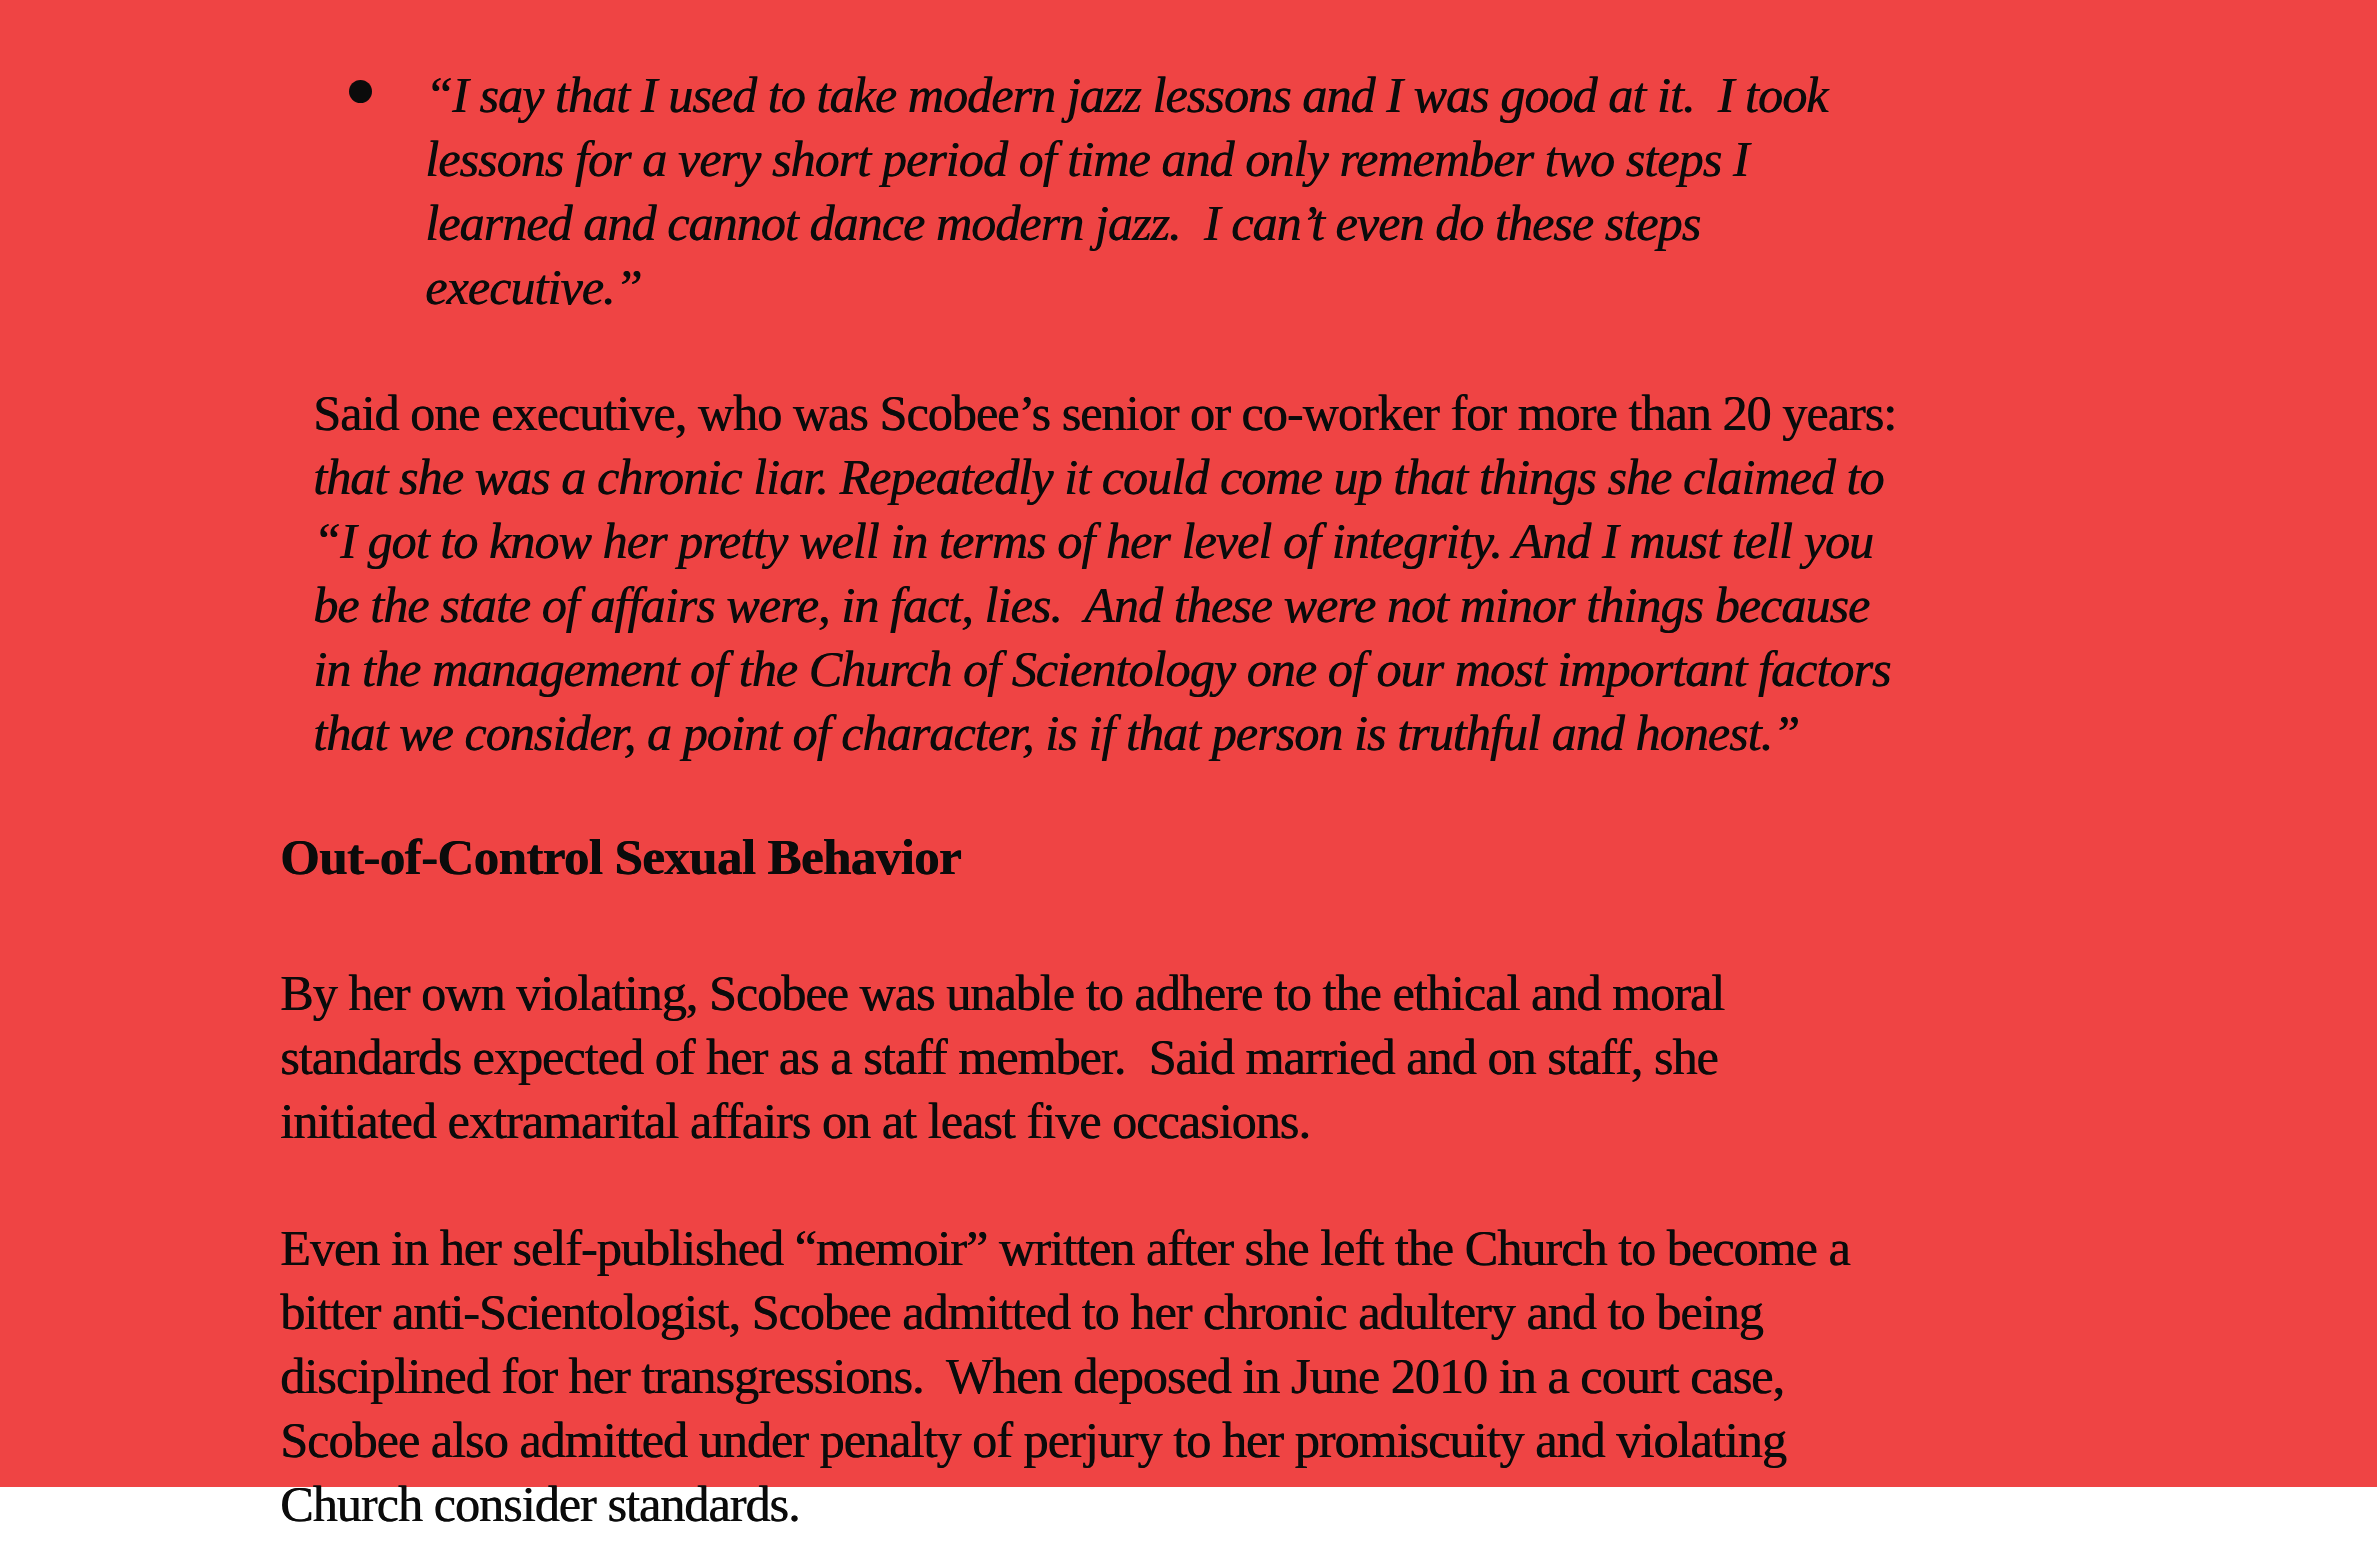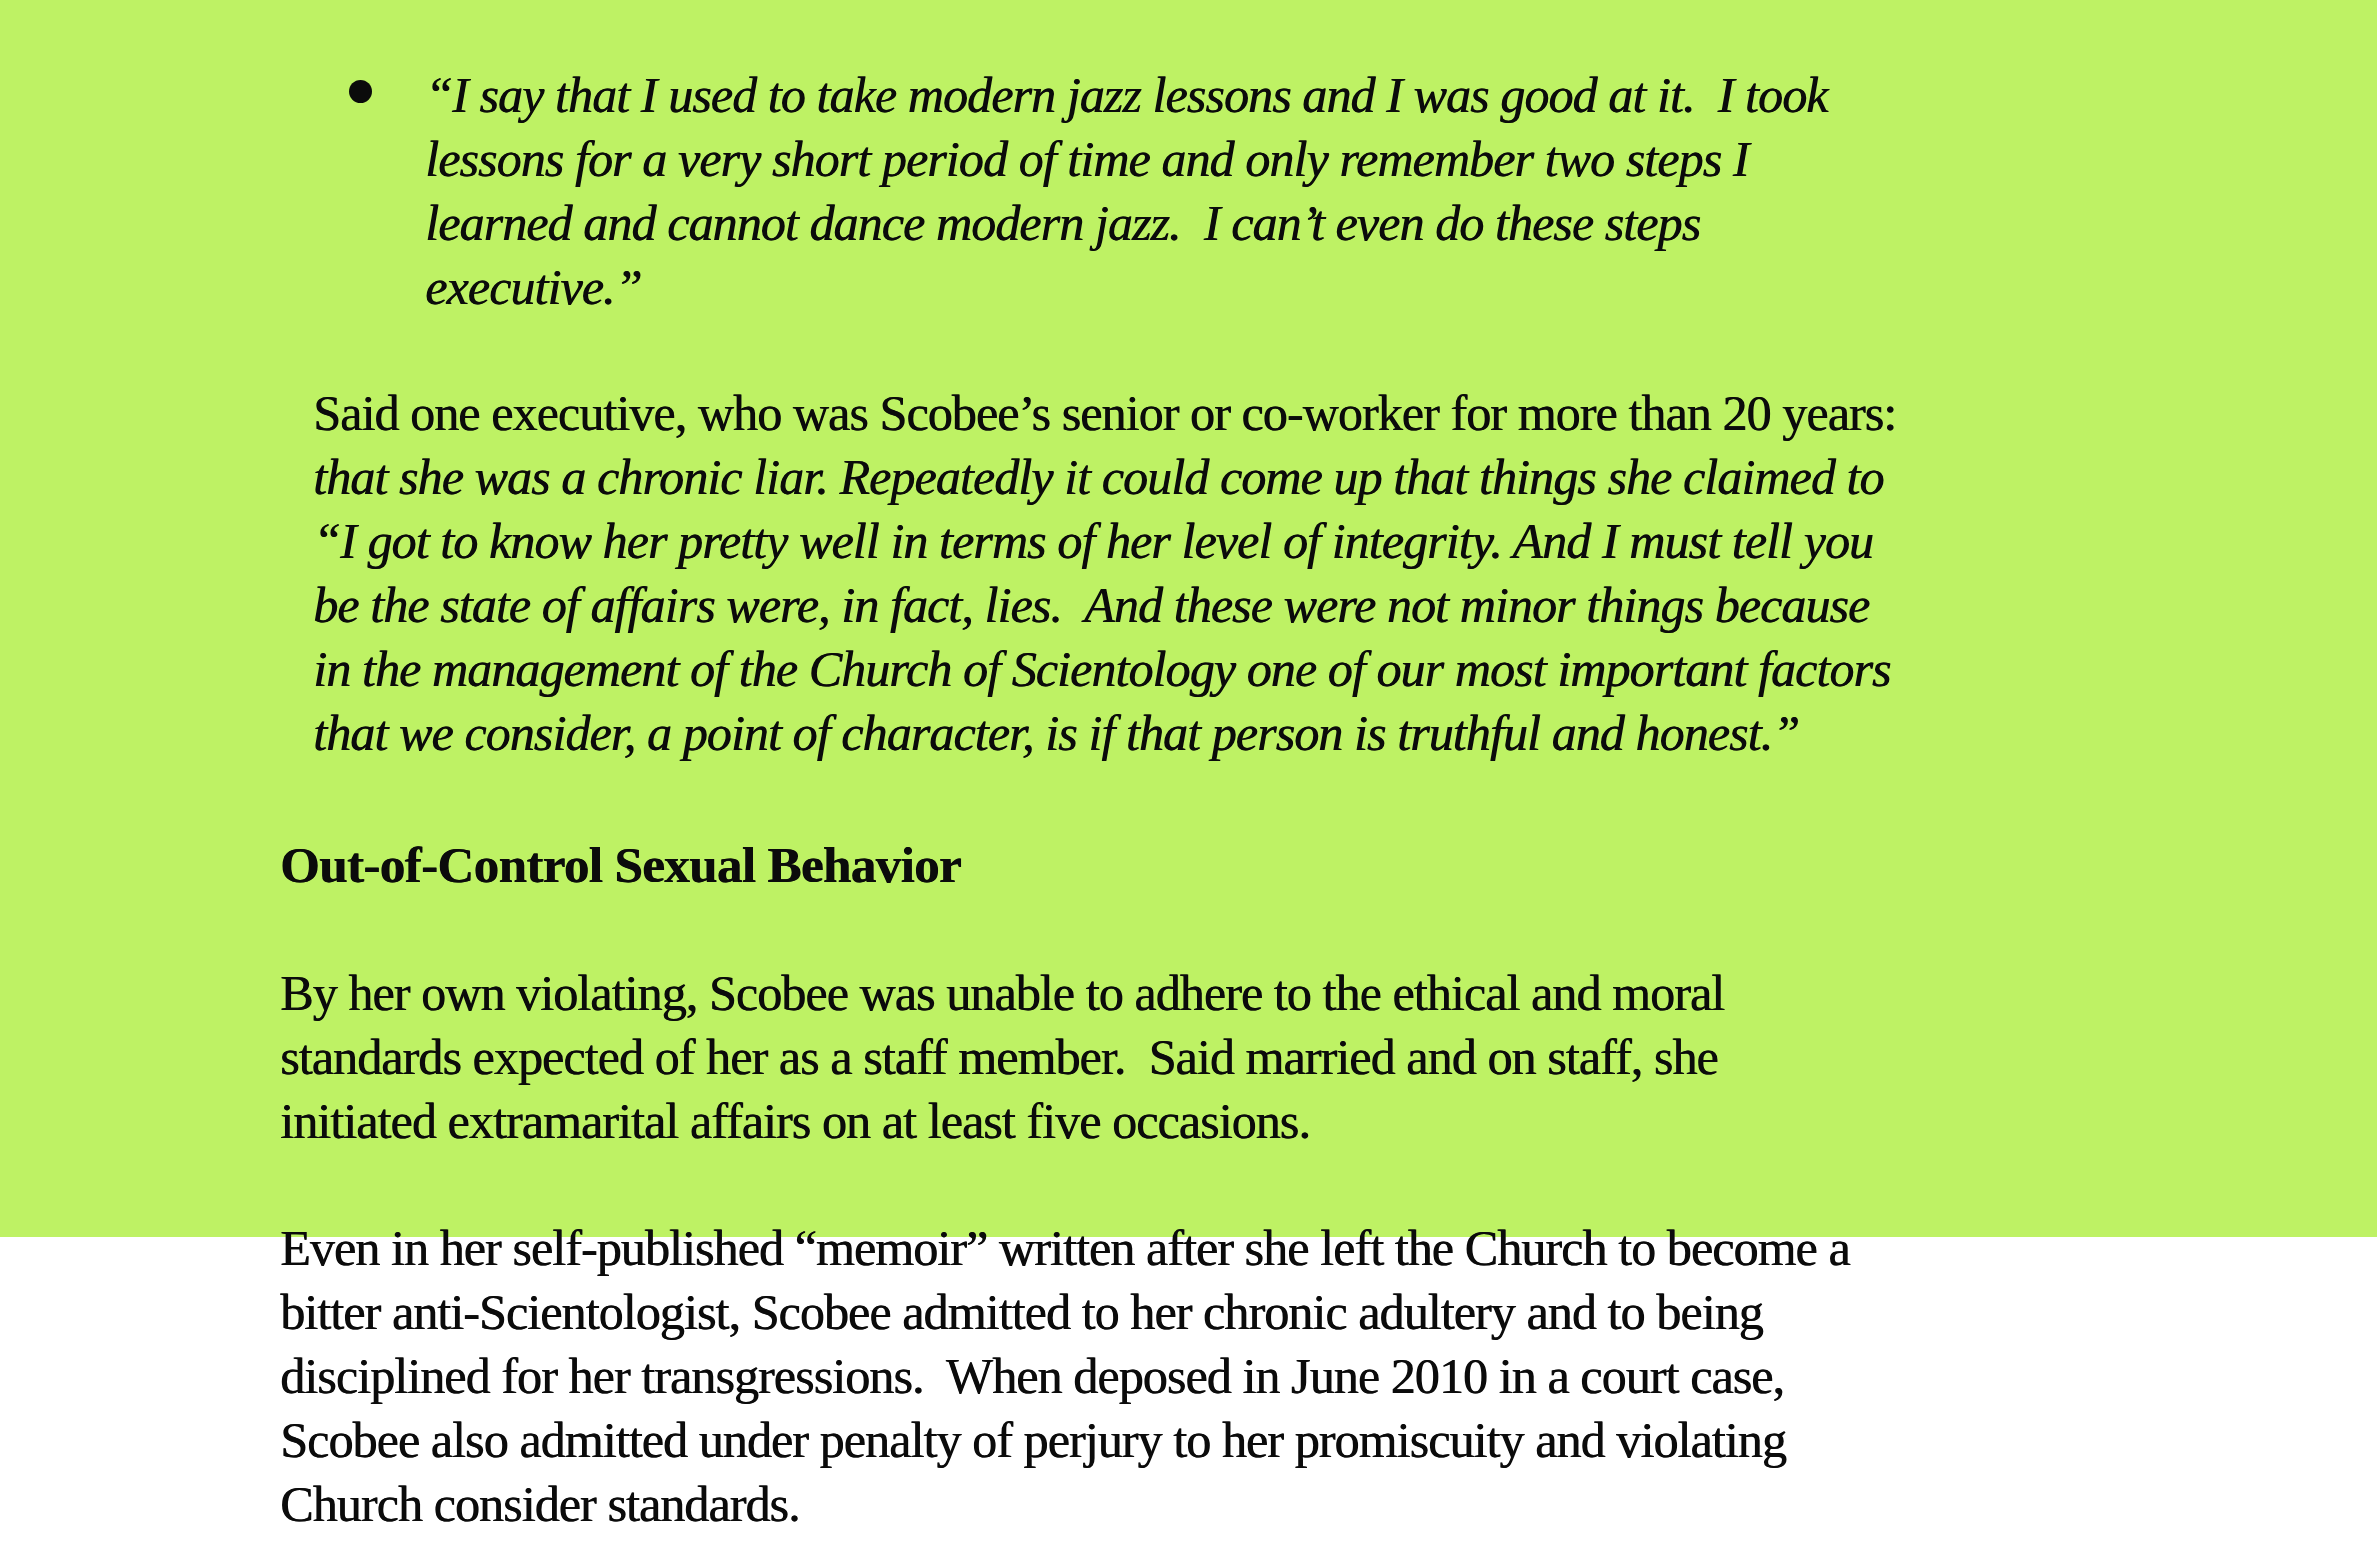--- a/index.html
+++ b/index.html
@@ -6,22 +6,22 @@
     margin: 0;
     padding: 0;
     width: 2377px;
     height: 1553px;
     background: #ffffff;
     overflow: hidden;
   }
   .page {
     position: relative;
     width: 2377px;
-    height: 1237px;
-    background: #bef264;
+    height: 1487px;
+    background: #ef4444;
     font-family: "Liberation Serif", "DejaVu Serif", serif;
     color: #0b0b0b;
   }
   .doc-text {
     position: absolute;
     font-size: 50px;
     line-height: 64px;
     letter-spacing: -0.9px;
     text-shadow: 0.7px 0 0 currentColor;
   }
@@ -52,21 +52,20 @@
   .section-heading {
     position: absolute;
     left: 280px;
     top: 825px;
     font-size: 51px;
     line-height: 64px;
     font-weight: 700;
     letter-spacing: -0.6px;
     text-shadow: 0.6px 0 0 currentColor;
     white-space: pre;
-    margin-top: 8px;
   }
   .para-adm {
     left: 280px;
     top: 961px;
   }
   .para-mem {
     left: 280px;
     top: 1216px;
   }
 </style>

